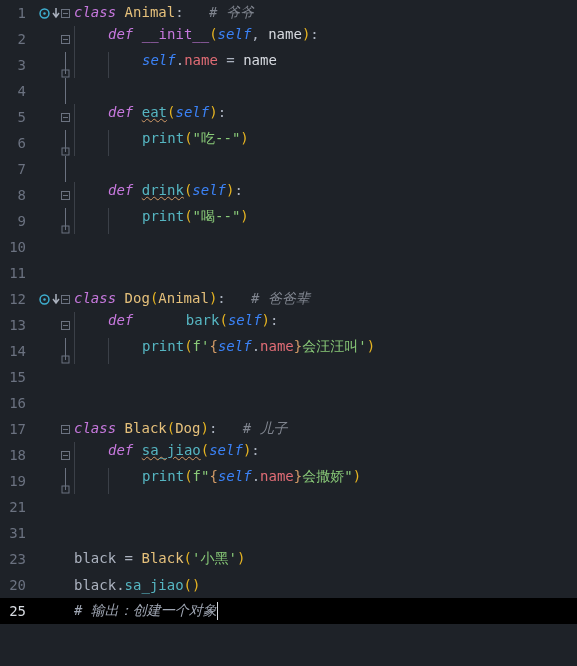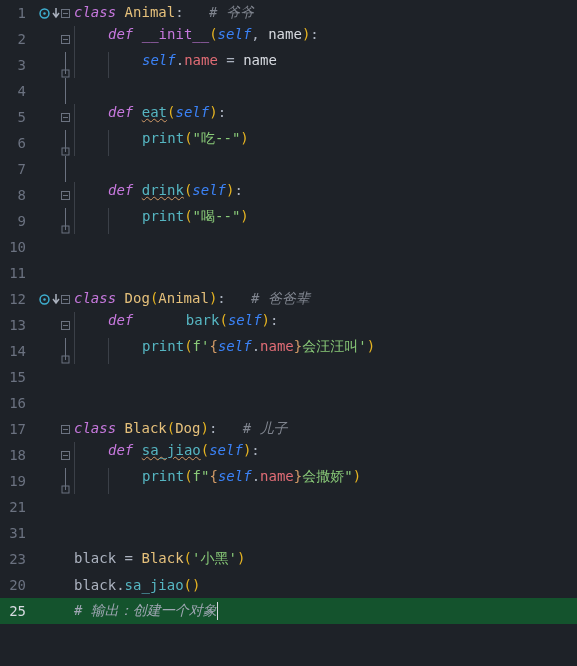--- a/index.html
+++ b/index.html
@@ -12,21 +12,21 @@
     overflow: hidden;
     color: #abb2bf;
   }
   .editor { display: flex; flex-direction: column; }
   .line {
     display: flex;
     align-items: center;
     height: 26px;
     white-space: pre;
   }
-  .line.selected { background: #14532d; }
+  .line.selected { background: #000000; }
   .gutter {
     width: 30px;
     text-align: right;
     color: #6b7280;
     padding-right: 4px;
     flex-shrink: 0;
   }
   .line.selected .gutter { color: #d7dae0; }
   .icons {
     width: 30px;

